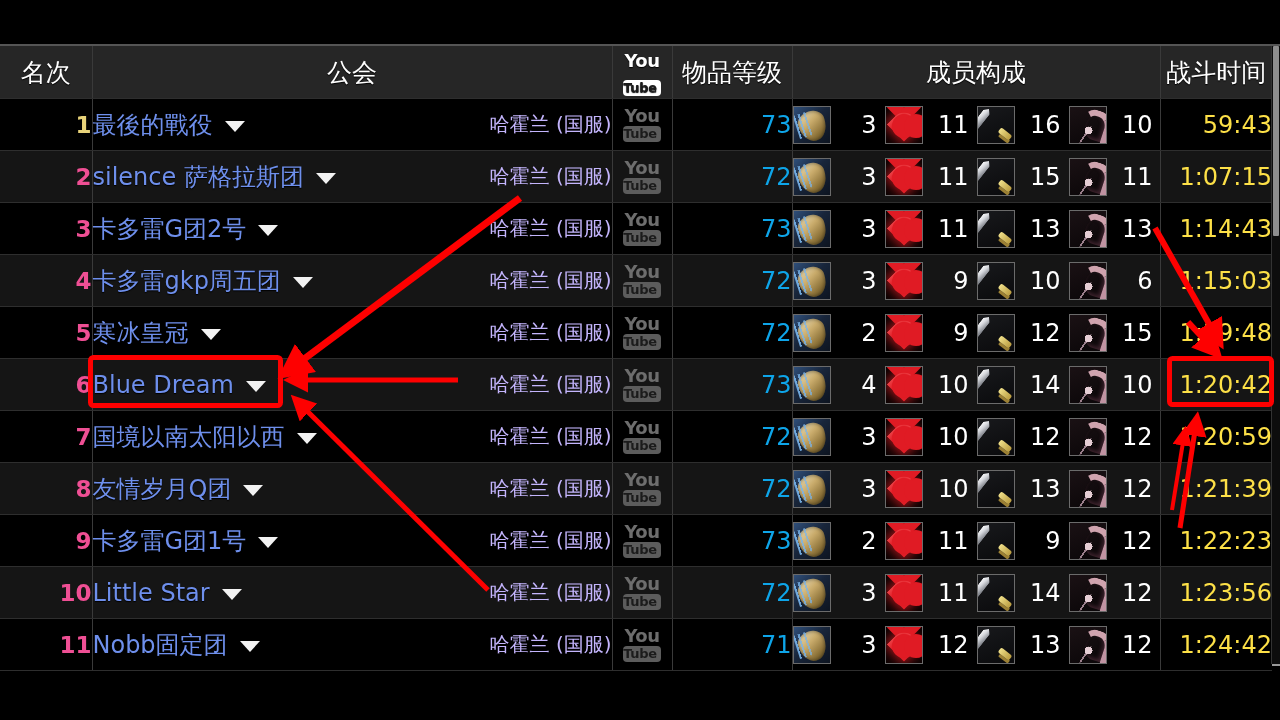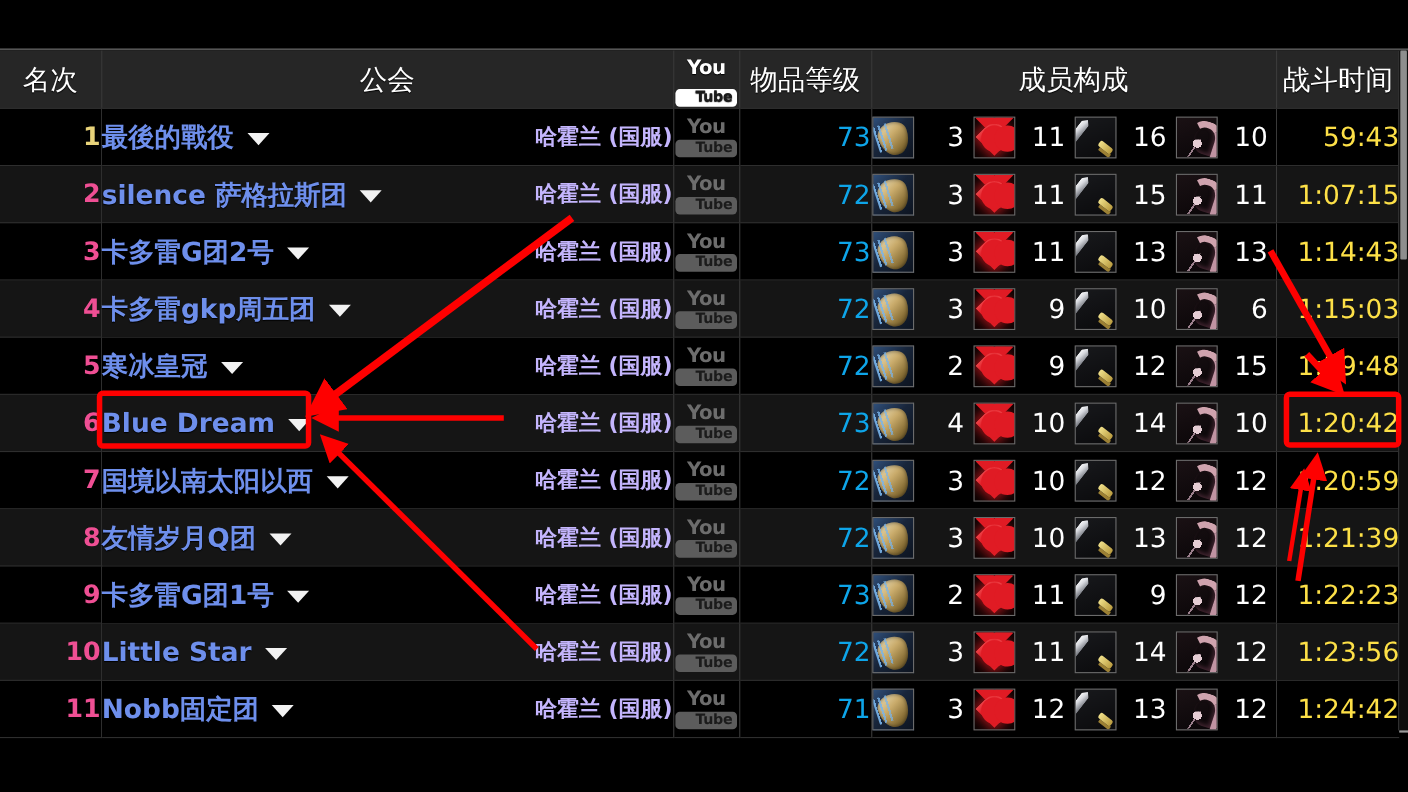--- a/index.html
+++ b/index.html
@@ -69,21 +69,21 @@
   .rank {
     text-align: right;
     padding-right: 22px;
     font-size: 23px;
     font-weight: bold;
     color: #ef4f94;
   }
   .rank.gold { color: #e8d37a; }
 
   
-  .guild-cell { position: relative; padding: 0 16px 0 22px; font-weight: bold; }
+  .guild-cell { position: relative; padding: 0 16px 0 22px; }
   .guild-inner {
     display: flex; align-items: center;
     justify-content: space-between;
     height: 51px;
   }
   .guild-left { display: flex; align-items: center; gap: 12px; }
   .guild-name {
     color: #6e8fec;
     font-size: 24px;
     white-space: nowrap;
@@ -110,21 +110,21 @@
     text-align: center;
     font-family: "DejaVu Sans", "Liberation Sans", sans-serif;
   }
   .yt-top {
     font-size: 18px; font-weight: bold;
     letter-spacing: -0.5px;
   }
   .yt-bot {
     font-size: 13px; font-weight: bold;
     border-radius: 4px;
-    padding: 1px 4px 2px 18px;
+    padding: 1px 4px 2px 0;
     display: inline-block;
     margin-top: 1px;
     letter-spacing: -0.3px;
   }
   .yt-head .yt-top { color: #ffffff; }
   .yt-head .yt-bot { background: #ffffff; color: #1b1b1b; }
   .yt-row .yt-top { color: #6d6d6d; }
   .yt-row .yt-bot { background: #5c5c5c; color: #1b1b1b; }
 
   

